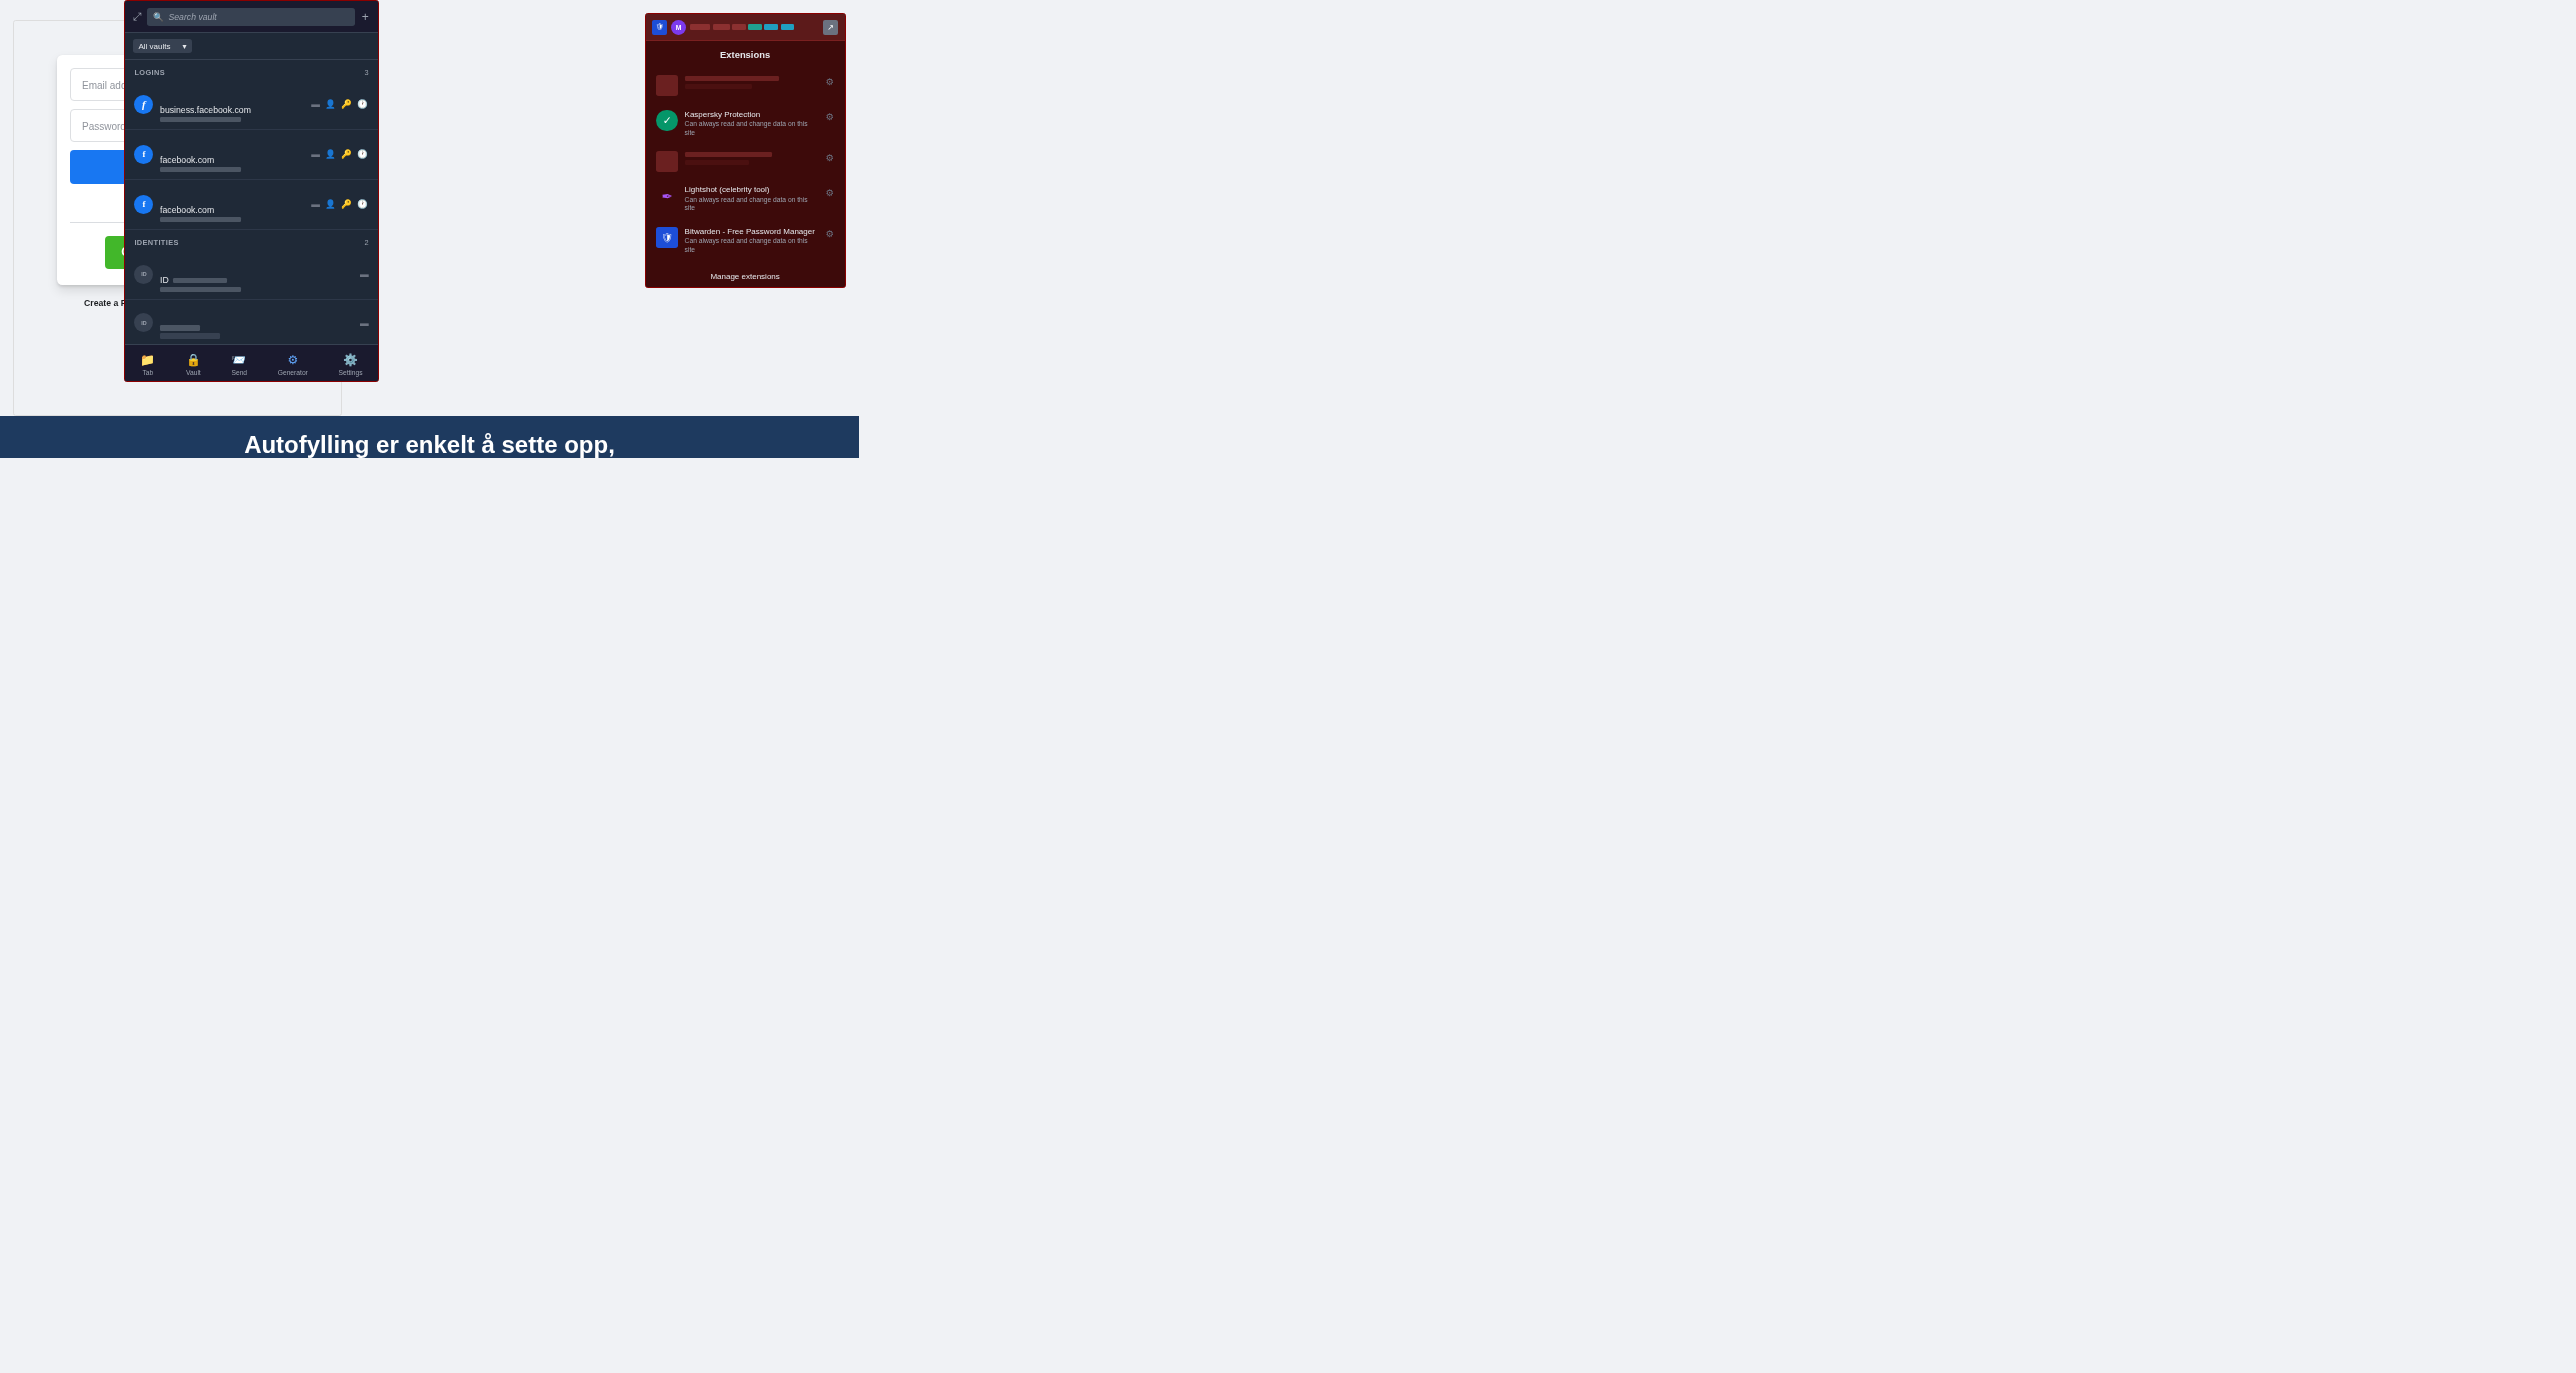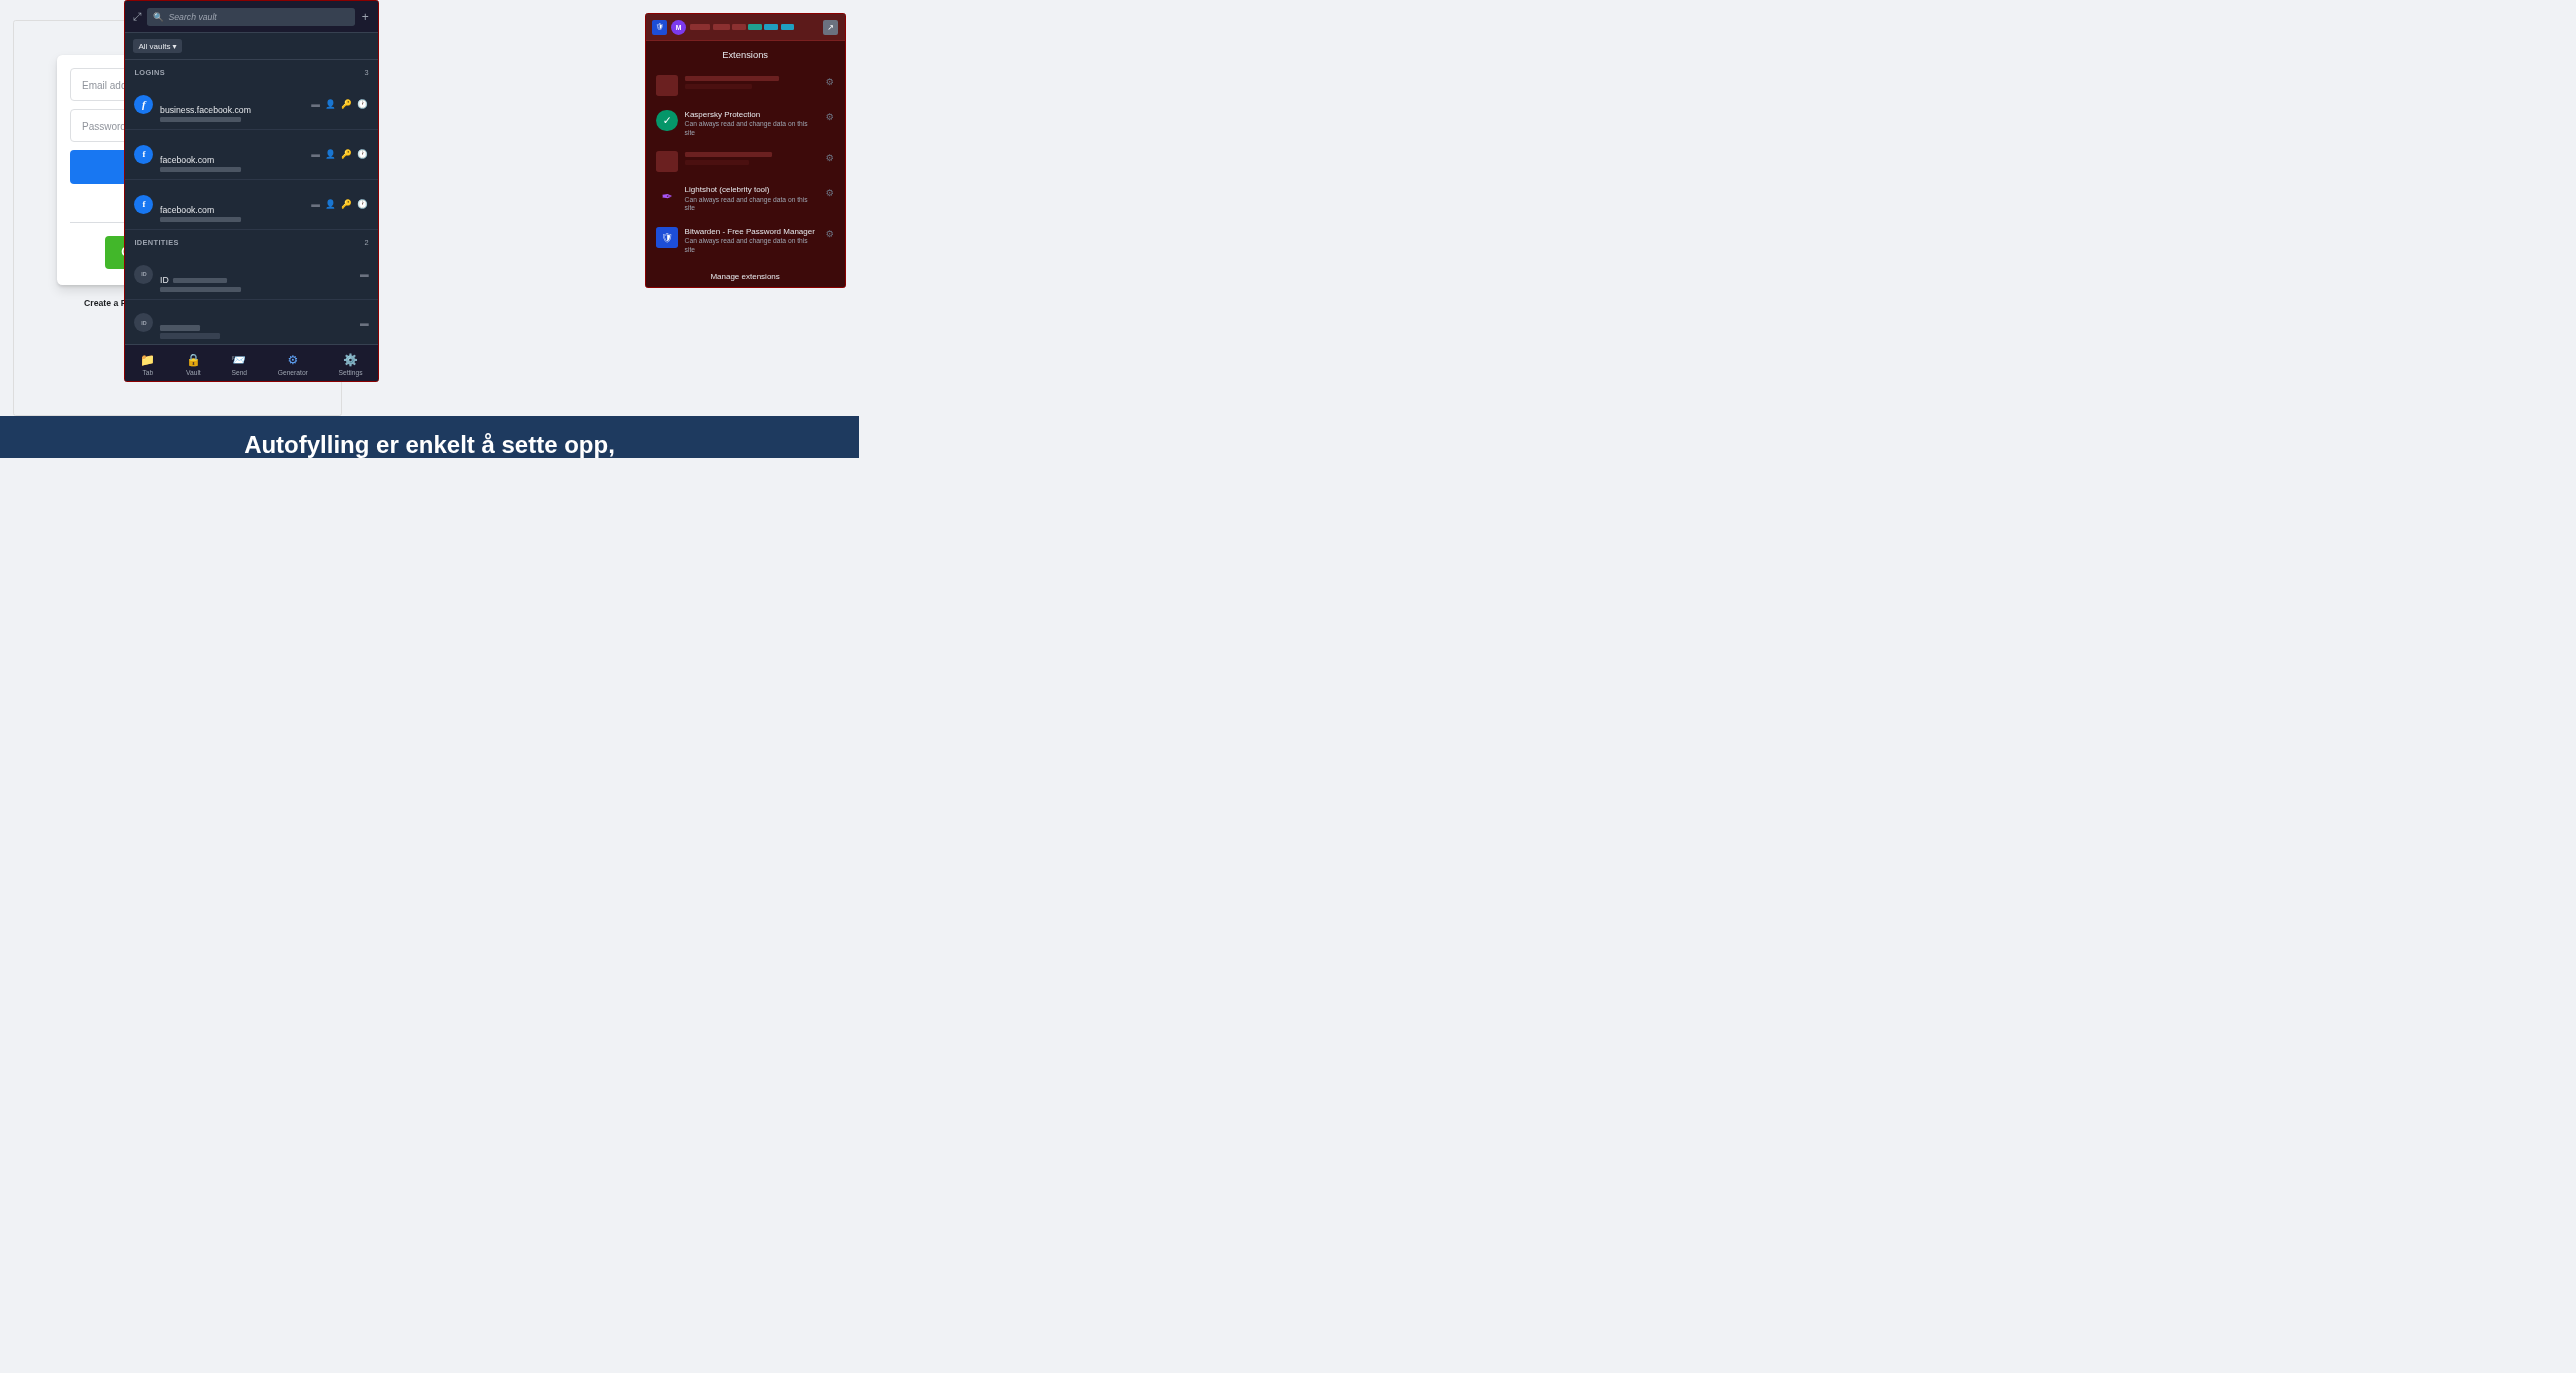--- a/index.html
+++ b/index.html
@@ -204,21 +204,21 @@
     .bw-vault-selector {
       background: #374151;
       border: none;
       color: #e5e7eb;
       font-size: 8px;
       padding: 2.7px 5.4px;
       border-radius: 2.7px;
       cursor: pointer;
       display: inline-flex;
       align-items: center;
-      gap: 2px;
+      gap: 12px;
     }
 
     .bw-content {
       flex: 1;
       overflow-y: auto;
       padding: 0;
     }
 
     .bw-section-header {
       display: flex;
@@ -393,21 +393,21 @@
     }
 
     .ext-header {
       padding: 8px 10.7px;
       background: #3d0a0a;
     }
 
     .ext-title {
       color: #e5e7eb;
       font-size: 9.4px;
-      font-weight: 400;
+      font-weight: 700;
       text-align: center;
     }
 
     .ext-list {
       padding: 0 5.4px 5.4px;
     }
 
     .ext-item {
       display: flex;
       align-items: flex-start;

